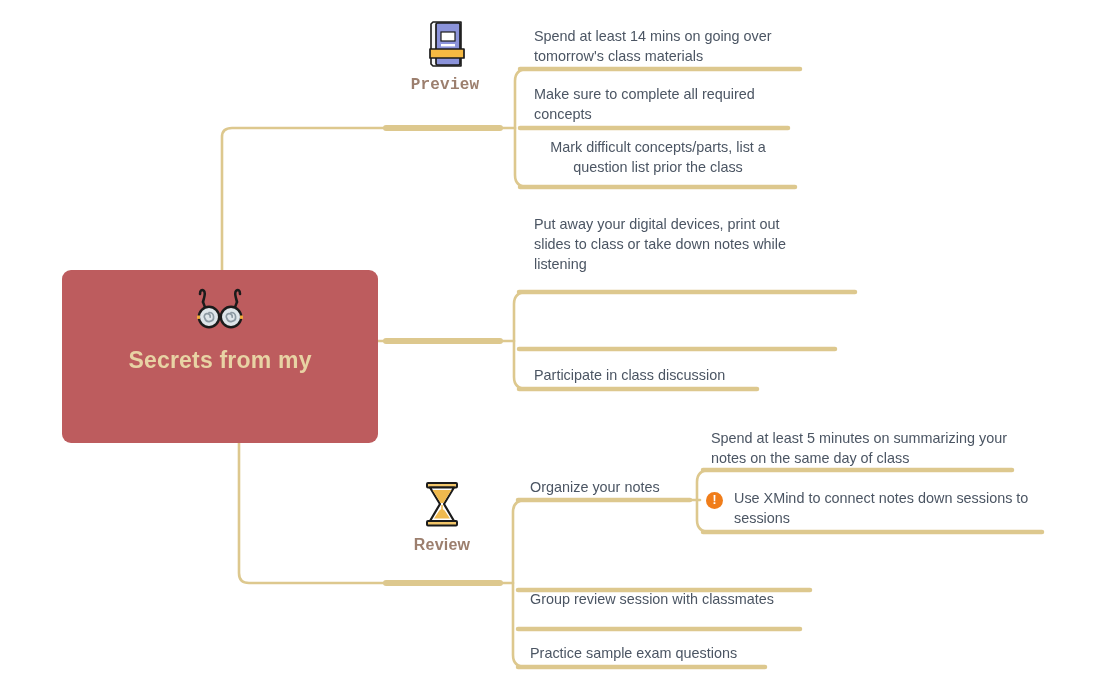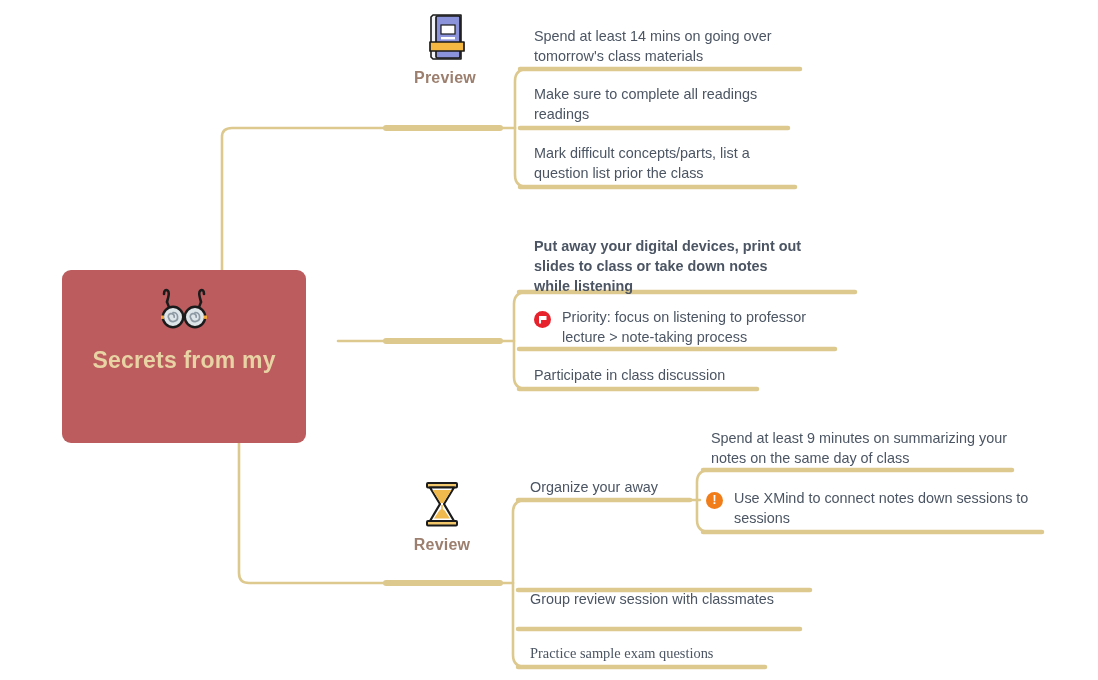--- a/index.html
+++ b/index.html
@@ -30,21 +30,21 @@
     width: 1098px;
     height: 680px;
     pointer-events: none;
   }
 
   
   .center-node {
     position: absolute;
     left: 62px;
     top: 270px;
-    width: 244px;
+    width: 316px;
     height: 173px;
     background: #bd5c5e;
     border-radius: 9px;
     display: flex;
     flex-direction: column;
     align-items: center;
     justify-content: flex-start;
     box-sizing: border-box;
     padding-top: 16px;
   }
@@ -200,21 +200,21 @@
 
         <rect x="10" y="29.5" width="3" height="3.4" fill="#f0a93a"></rect>
         <rect x="53" y="29.5" width="3" height="3.4" fill="#f0a93a"></rect>
       </svg>
     </span>
     <div class="center-title">
       <span>Secrets from my</span><br>
     </div>
   </div>
 
-  <div class="branch-head" style="left:385px; top:11px;">
+  <div class="branch-head" style="left:385px; top:18px;font-family:Liberation Mono, monospace;">
     <span class="b-icon">
       <svg viewBox="0 0 52 52" width="52" height="52">
 
         <path d="M12 6 L14 4 L42 4 L42 48 L14 48 L12 46 Z" fill="#f4f5f8" stroke="#1b1b1b" stroke-width="1.6" stroke-linejoin="round"></path>
 
         <rect x="17" y="5" width="24" height="42" rx="1.5" fill="#8b93da" stroke="#1b1b1b" stroke-width="1.7"></rect>
 
         <rect x="22" y="14" width="14" height="9" fill="#ffffff" stroke="#1b1b1b" stroke-width="1.2"></rect>
         <rect x="22" y="26" width="14" height="2.4" fill="#ffffff"></rect>
 
@@ -222,36 +222,32 @@
       </svg>
     </span>
     <span class="b-label">Preview</span>
   </div>
 
   <div class="topic" style="left:534px; top:26px; width:262px;">
     <span class="t-text">Spend at least 14 mins on going over tomorrow's class materials</span>
   </div>
 
   <div class="topic" style="left:534px; top:84px; width:252px;">
-    <span class="t-text">Make sure to complete all readings readings</span>
-  </div>
-
-  <div class="topic" style="left:534px; top:143px; width:248px;">
+    <span class="t-text">Make sure to complete all required concepts</span>
+  </div>
+
+  <div class="topic" style="left:534px; top:137px; width:248px;text-align:center;">
     <span class="t-text">Mark difficult concepts/parts, list a question list prior the class</span>
   </div>
 
 
-  <div class="topic" style="left:534px; top:236px; width:272px;font-weight:bold;">
+  <div class="topic" style="left:534px; top:214px; width:272px;">
     <span class="t-text">Put away your digital devices, print out slides to class or take down notes while listening</span>
   </div>
 
-  <div class="topic with-marker" style="left:534px; top:307px; width:296px;">
-    <span class="marker flag"></span>
-    <span class="t-text">Priority: focus on listening to professor lecture &gt; note-taking process</span>
-  </div>
 
   <div class="topic" style="left:534px; top:365px; width:250px;">
     <span class="t-text">Participate in class discussion</span>
   </div>
 
   <div class="branch-head" style="left:382px; top:478px;">
     <span class="b-icon">
       <svg viewBox="0 0 52 52" width="52" height="52">
 
         <rect x="11" y="5" width="30" height="4.5" rx="1" fill="#f2c66a" stroke="#1b1b1b" stroke-width="2"></rect>
@@ -264,34 +260,34 @@
 
         <path d="M18 40.5 L34 40.5 L29 33 C27.5 30.5 24.5 30.5 23 33 Z" fill="#efb94e"></path>
 
         <path d="M26 27 L26 33" stroke="#efb94e" stroke-width="1.6"></path>
       </svg>
     </span>
     <span class="b-label">Review</span>
   </div>
 
   <div class="topic" style="left:530px; top:477px; width:160px;">
-    <span class="t-text">Organize your away</span>
+    <span class="t-text">Organize your notes</span>
   </div>
 
   <div class="topic" style="left:711px; top:428px; width:296px;">
-    <span class="t-text">Spend at least 9 minutes on summarizing your notes on the same day of class</span>
+    <span class="t-text">Spend at least 5 minutes on summarizing your notes on the same day of class</span>
   </div>
 
   <div class="topic with-marker" style="left:706px; top:488px; width:328px;">
     <span class="marker warn">!</span>
     <span class="t-text">Use XMind to connect notes down sessions to sessions</span>
   </div>
 
 
   <div class="topic" style="left:530px; top:589px; width:272px;">
     <span class="t-text">Group review session with classmates</span>
   </div>
 
-  <div class="topic" style="left:530px; top:643px; width:260px;font-family:Liberation Serif, serif;">
+  <div class="topic" style="left:530px; top:643px; width:260px;">
     <span class="t-text">Practice sample exam questions</span>
   </div>
 
 </div>
 
 </body></html>

